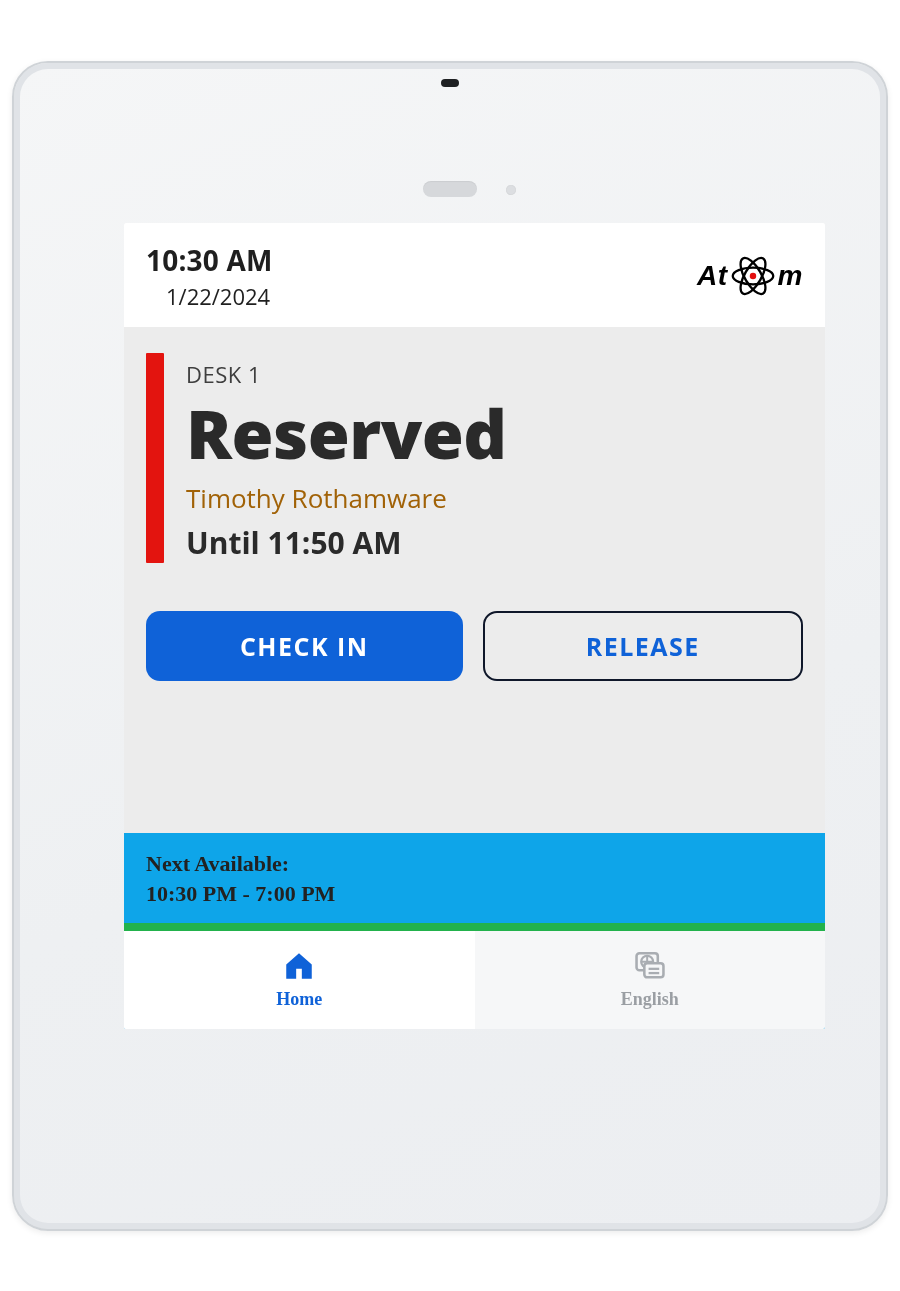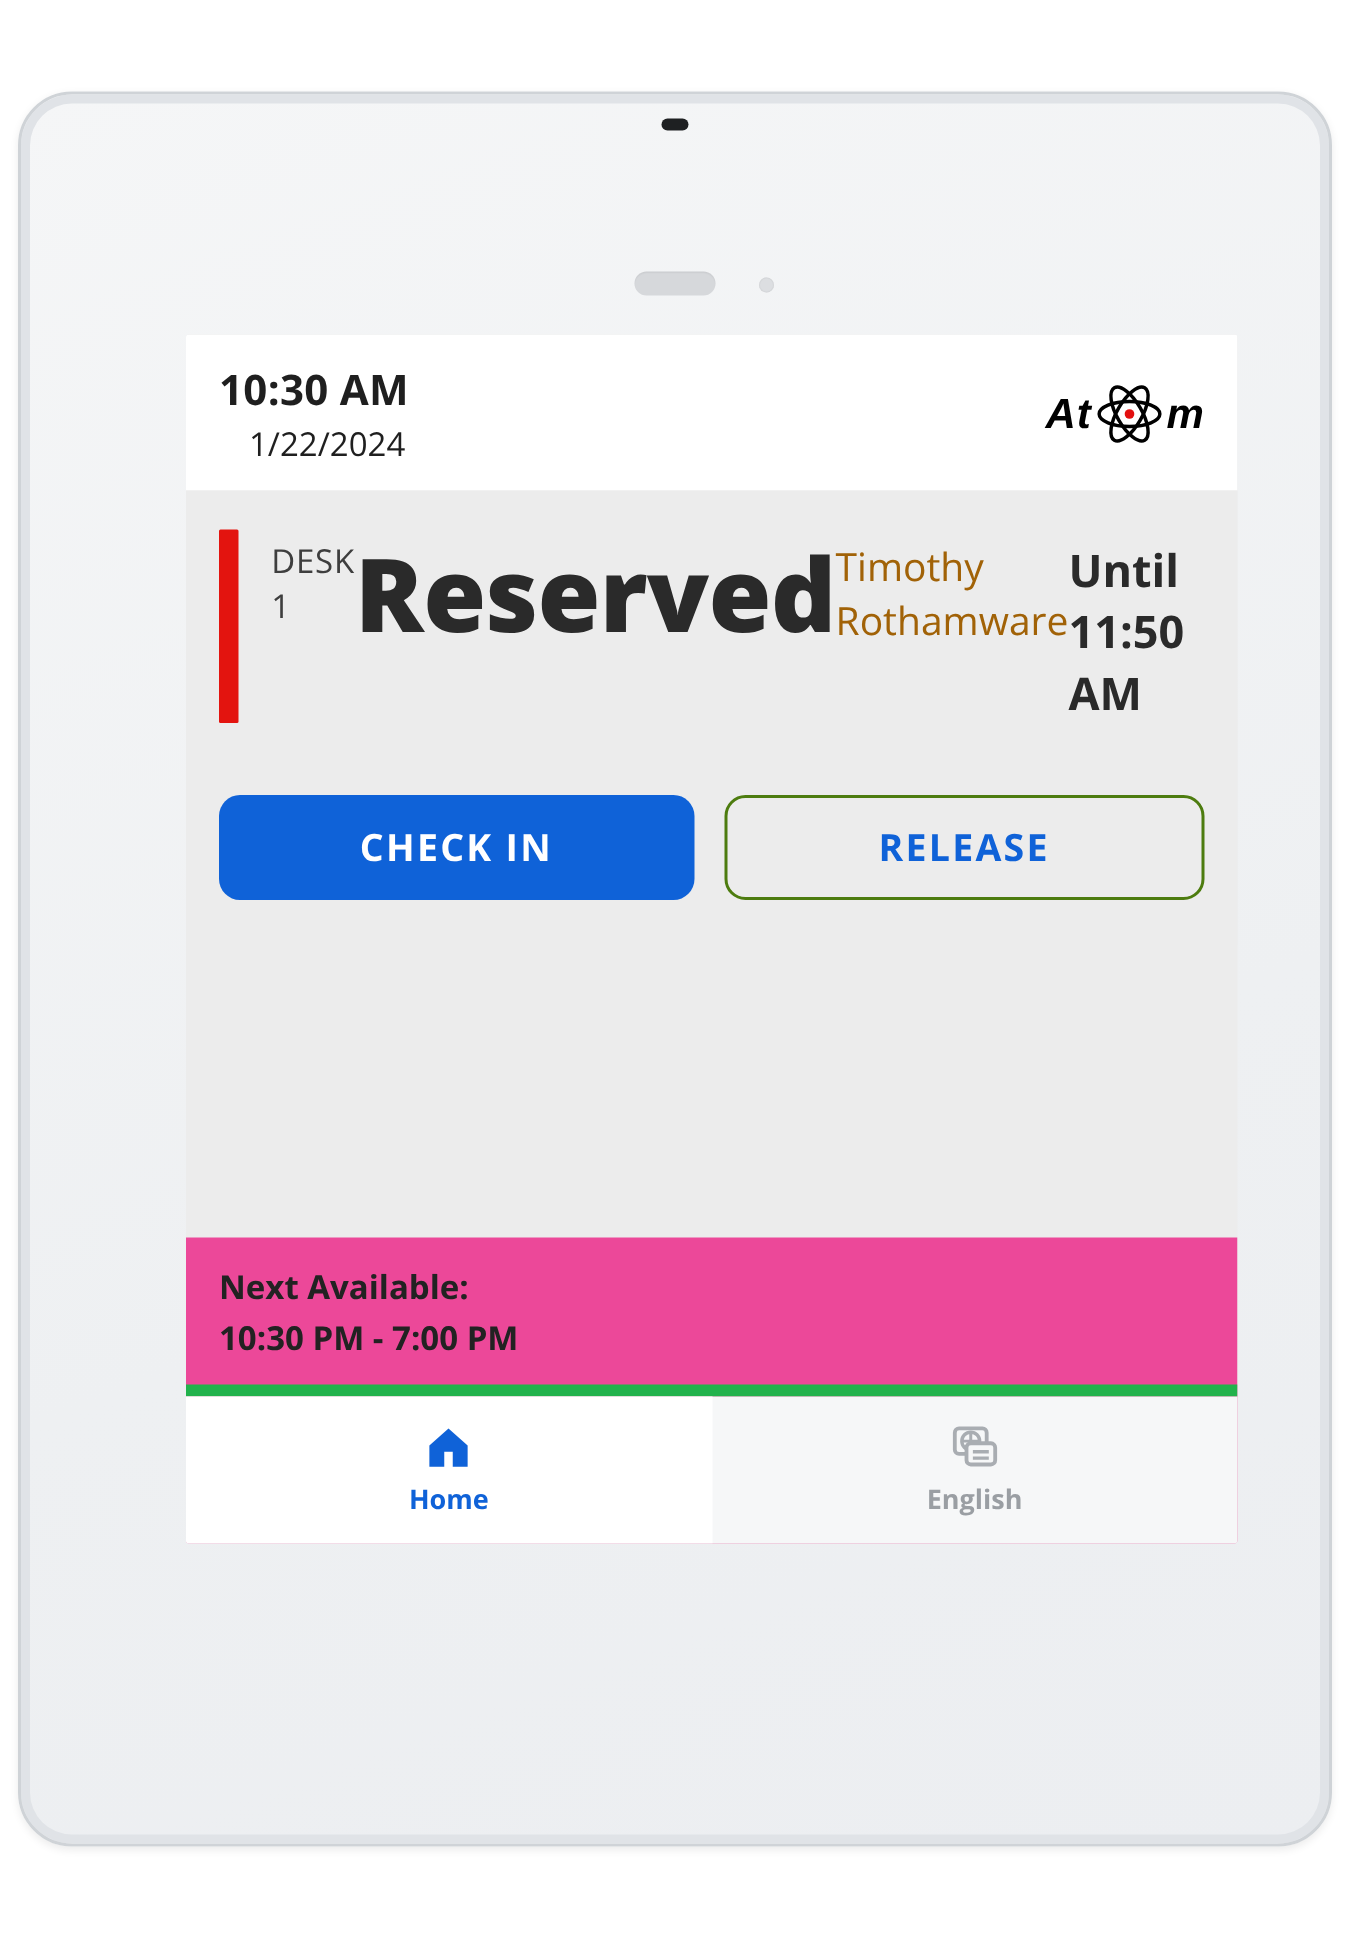--- a/index.html
+++ b/index.html
@@ -112,21 +112,21 @@
     gap: 22px;
   }
   .status-bar {
     width: 18px;
     background: #e3140f;
     border-radius: 1px;
     align-self: stretch;
   }
   .status-text {
     display: flex;
-    flex-direction: row;
+    flex-direction: column;
     padding-top: 6px;
     justify-content: space-between;
   }
   .desk-label {
     font-size: 22px;
     letter-spacing: .5px;
     color: #3e3e3e;
     font-weight: 500;
     margin-bottom: 8px;
   }
@@ -169,28 +169,29 @@
     user-select: none;
   }
   .btn-primary {
     background: #0f62d8;
     color: #fff;
     border: none;
   }
   .btn-outline {
     background: transparent;
     color: #0f62d8;
-    border: 2px solid #4d7c0f;
+    border: 2px solid #0f172a;
     text-align: right;
   }
 
   
   .next-wrap {
-    background: #ec4899;
+    background: #0ea5e9;
     margin-top: auto;
+    font-family: Liberation Serif, serif;
   }
   .next {
     padding: 18px 22px 16px 22px;
   }
   .next-label {
     font-size: 22px;
     font-weight: 700;
     color: #222;
   }
   .next-time {

